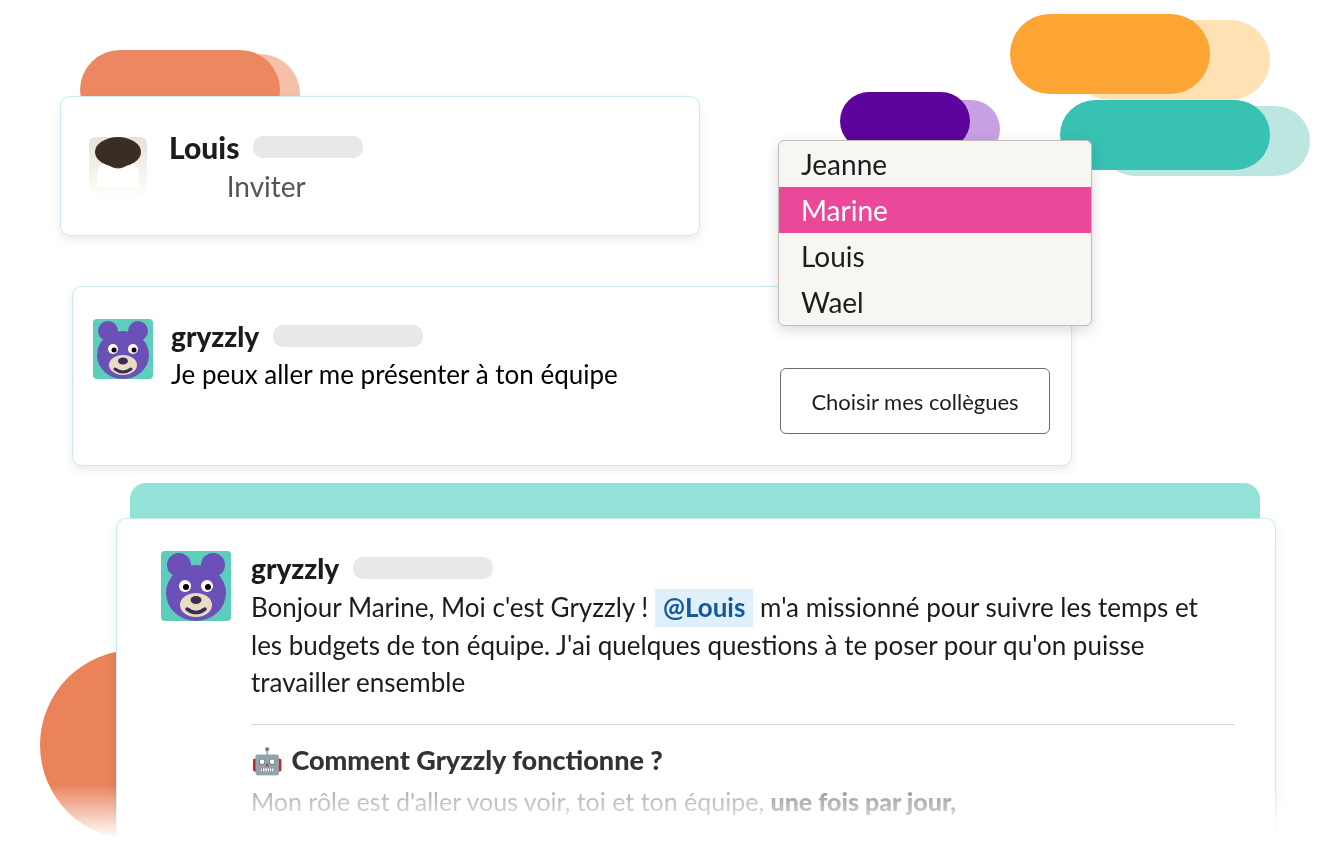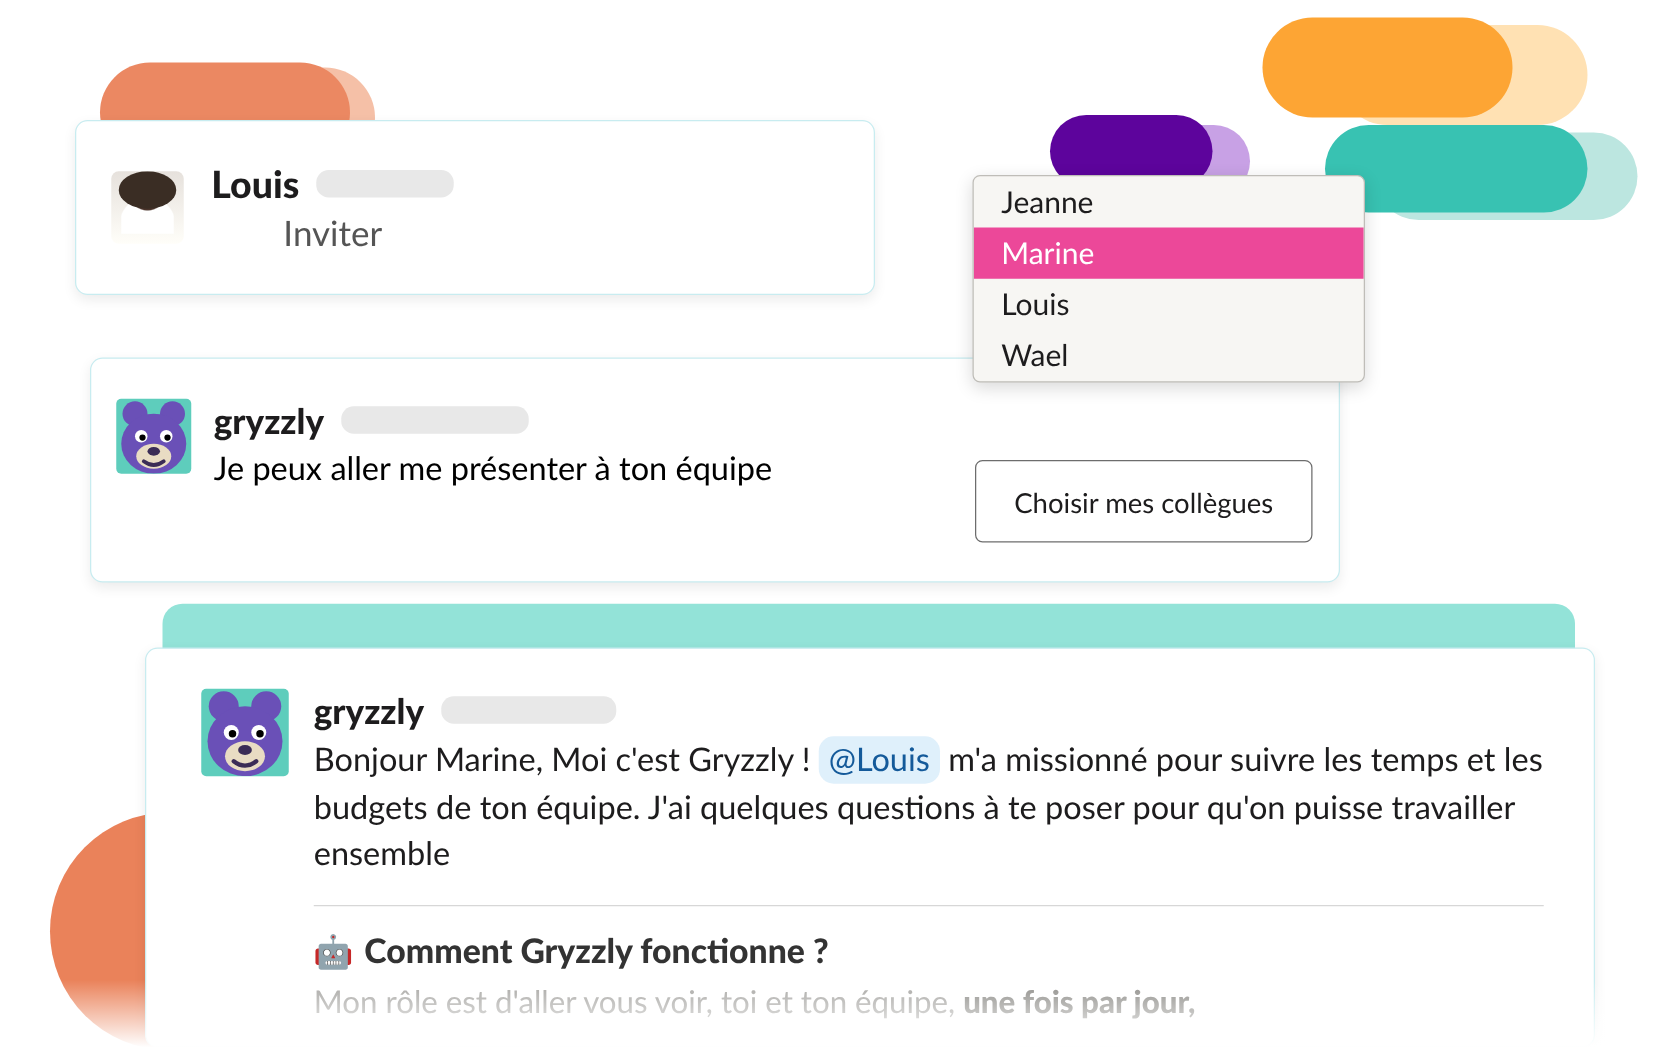--- a/index.html
+++ b/index.html
@@ -132,21 +132,21 @@
     left:778px; top:140px;
     width:314px;
     background:#f7f6f3;
     border:1px solid #bfbdb8;
     border-radius:6px;
     box-shadow: 0 4px 14px rgba(0,0,0,0.15);
     z-index:30;
     overflow:hidden;
   }
   .dropdown-item {
-    font-size:24px;
+    font-size:28px;
     padding:6px 22px;
     color:#1d1c1d;
     cursor:pointer;
   }
   .dropdown-item.selected {
     background:#ec4899;
     color:#fff;
   }
 
   .choose-btn {
@@ -187,21 +187,22 @@
   .body2 {
     font-size:26px;
     color:#1d1c1d;
     line-height:1.45;
   }
   .mention {
     display:inline-block;
     background:#dff0fb;
     color:#145a9a;
     padding:0 8px;
-    border-radius:12px;
+    border-radius:0;
+    font-weight:bold;
   }
   hr.sep {
     border:none;
     border-top:1px solid #d7d7d7;
     margin:22px 0 18px 0;
   }
   .robot-emoji { font-size:26px; margin-right:4px; }
   .how-title { font-size:27px; font-weight:900; color:#333; }
   .faded {
     color:#a7a6a3;

